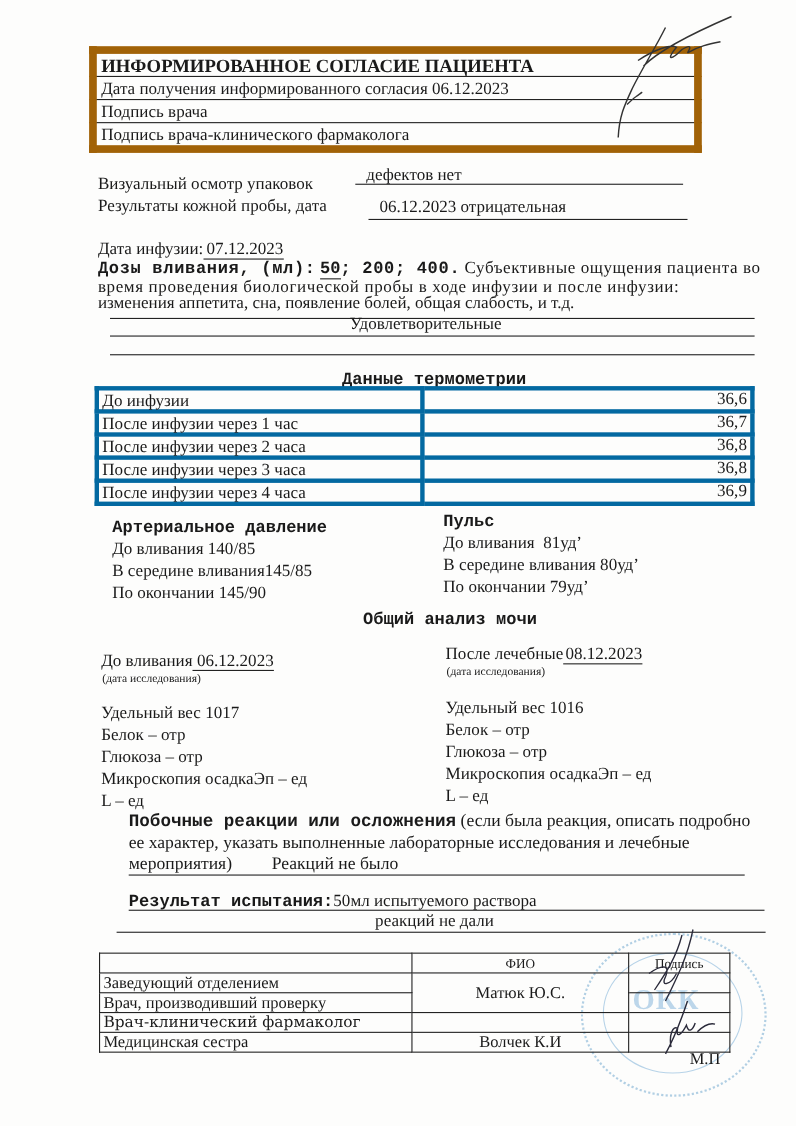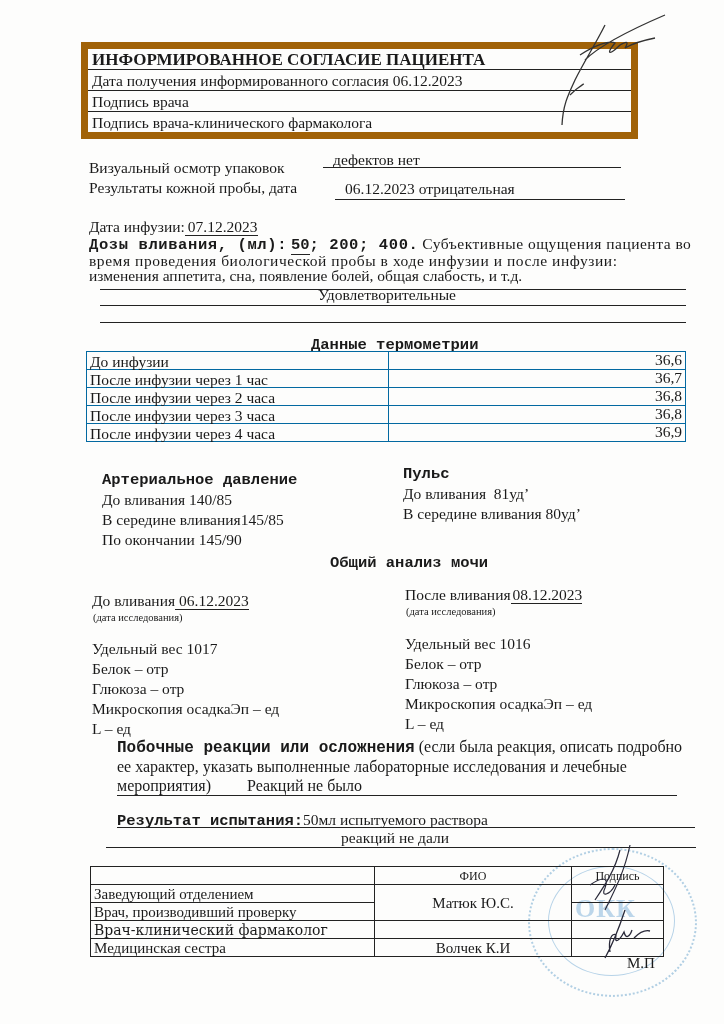--- a/index.html
+++ b/index.html
@@ -13,21 +13,21 @@
   .uline { border-bottom: 1px solid #222; }
   .hline { position: absolute; height: 0; border-top: 1px solid #222; }
 
   
   #consent { left: 81px; top: 42px; width: 557px; border: 7px solid #a16207; border-collapse: collapse; }
   #consent td { border: 1px solid #222; padding: 0 4px; height: 20px; font-size: 15.5px; line-height: 19px; }
   #consent .hdr { font-weight: bold; font-size: 17px; }
 
   
   #thermo { left: 86px; top: 351px; width: 600px; border-collapse: collapse; }
-  #thermo td { border: 1px solid #0369a1; height: 17px; padding: 0 3px; font-size: 15.5px; line-height: 15px; vertical-align: bottom; }
+  #thermo td { border: 4px solid #0369a1; height: 17px; padding: 0 3px; font-size: 15.5px; line-height: 15px; vertical-align: bottom; }
   #thermo td.val { width: 290px; text-align: right; vertical-align: top; }
 
   
   #signtab { left: 90px; top: 866px; width: 574px; border-collapse: collapse; padding-left: 48px; }
   #signtab td { border: 1px solid #222; height: 17px; padding: 0 3px; font-size: 15px; line-height: 16px; }
   #signtab td.c2 { width: 190px; text-align: center; }
   #signtab td.c3 { width: 85px; text-align: center; font-size: 12px; }
   #signtab .sans { font-family: "DejaVu Serif", serif; font-size: 14px; }
 
   .small { font-size: 10.5px; }
@@ -111,38 +111,39 @@
 <div class="abs txt" style="left:102px;top:470px;line-height:20px">
   <div class="bold">Артериальное давление</div>
   <div>До вливания 140/85</div>
   <div>В середине вливания145/85</div>
   <div>По окончании 145/90</div>
 </div>
 <div class="abs txt" style="left:403px;top:464px;line-height:20px">
   <div class="bold">Пульс</div>
   <div style="white-space:pre">До вливания  81уд’</div>
   <div>В середине вливания 80уд’</div>
+  <div>По окончании 79уд’</div>
 </div>
 
 <div class="abs txt bold" style="left:330px;top:556px">Общий анализ мочи</div>
 
 <div class="abs txt" style="left:92px;top:593px">
   <span>До вливания</span><span class="uline" style="padding-left:4px">06.12.2023</span>
 </div>
 <div class="abs txt small" style="left:93px;top:613px">(дата исследования)</div>
 <div class="abs txt" style="left:92px;top:639px;line-height:20px">
   <div>Удельный вес 1017</div>
   <div>Белок – отр</div>
   <div>Глюкоза – отр</div>
   <div>Микроскопия осадкаЭп – ед</div>
   <div>L – ед</div>
 </div>
 
 <div class="abs txt" style="left:405px;top:587px">
-  <span>После вливания</span><span class="uline" style="padding-left:2px">08.12.2023</span>
+  <span>После лечебные</span><span class="uline" style="padding-left:2px">08.12.2023</span>
 </div>
 <div class="abs txt small" style="left:406px;top:607px">(дата исследования)</div>
 <div class="abs txt" style="left:405px;top:634px;line-height:20px">
   <div>Удельный вес 1016</div>
   <div>Белок – отр</div>
   <div>Глюкоза – отр</div>
   <div>Микроскопия осадкаЭп – ед</div>
   <div>L – ед</div>
 </div>
 

